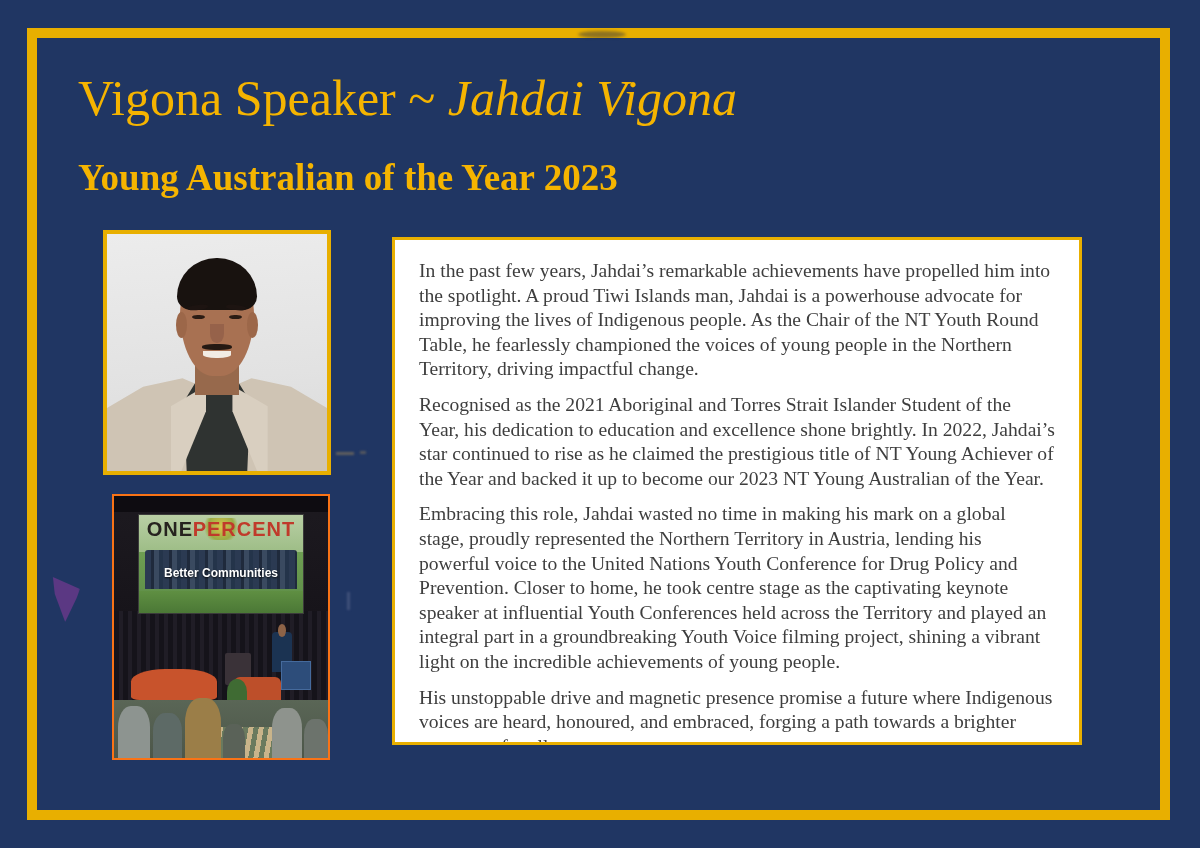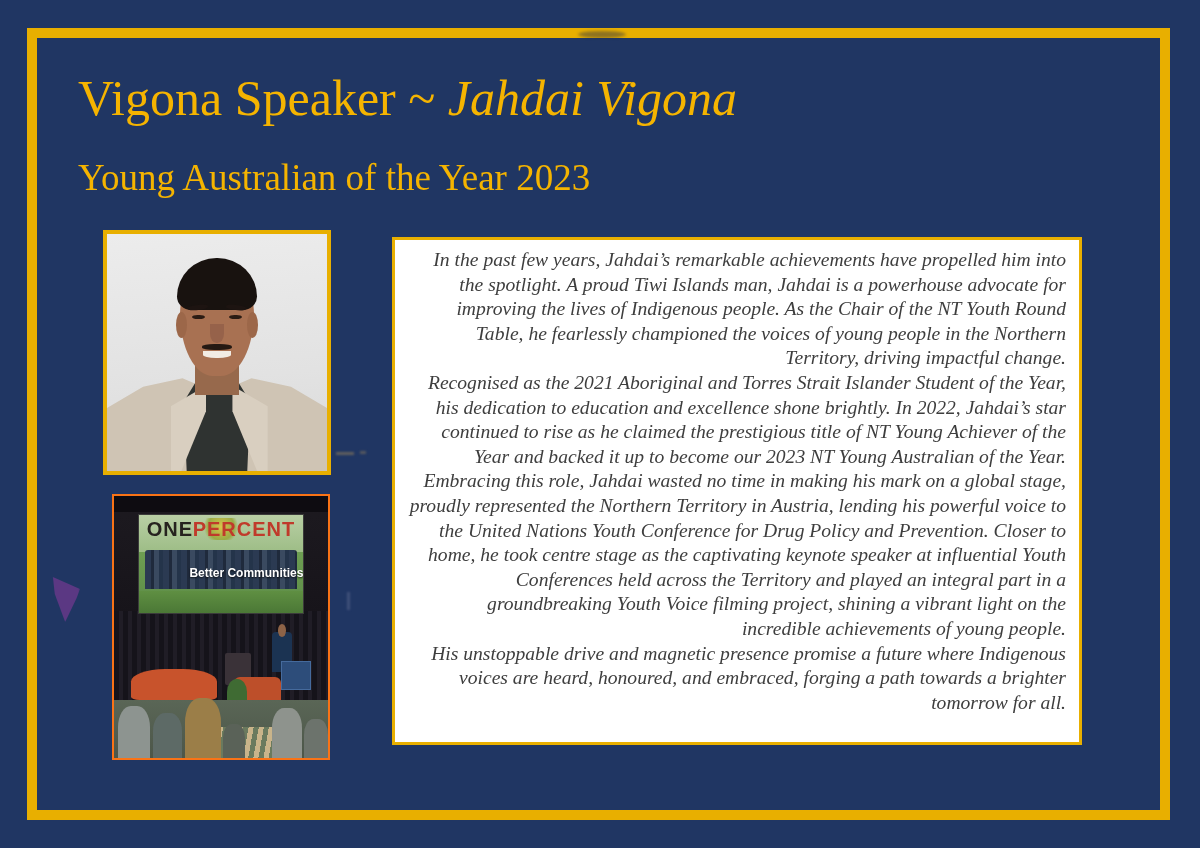--- a/index.html
+++ b/index.html
@@ -89,21 +89,21 @@
   }
   .title-main .italic-part {
     font-style: italic;
     margin-top: 32px;
   }
   .title-sub {
     position: absolute;
     left: 78px;
     top: 158px;
     font-size: 37px;
-    font-weight: normal;
+    font-weight: bold;
     line-height: 1.1;
     color: #F5B400;
     white-space: nowrap;
   }
 
   
   .portrait-frame {
     position: absolute;
     left: 103px;
     top: 230px;
@@ -341,21 +341,21 @@
       #1f2a3c 6px, #1f2a3c 9px,
       #3a4a60 9px, #3a4a60 14px,
       #24344a 14px, #24344a 18px);
     border-radius: 3px 3px 0 0;
   }
   .c-better {
     position: absolute;
     left: 0;
     top: 52%;
     width: 100%;
-    text-align: right;
+    text-align: center;
     font-family: "Liberation Sans", sans-serif;
     font-weight: bold;
     font-size: 12px;
     color: #ffffff;
     text-shadow: 0 1px 2px rgba(0,0,0,0.8);
   }
   .c-grass {
     position: absolute;
     left: 0;
     bottom: 0;
@@ -463,27 +463,26 @@
     top: 237px;
     width: 690px;
     height: 508px;
     background: #ffffff;
     border: 3px solid #E8AF00;
     box-sizing: border-box;
     padding: 8px 13px 6px 13px;
     overflow: hidden;
   }
   .text-panel p {
-    margin: 0;
+    margin: 11px;
     font-family: "Liberation Serif", serif;
     font-size: 19.6px;
     line-height: 24.6px;
     color: #3e3e3e;
-    text-align: right;
-    font-style: italic;
+    text-align: left;
   }
 </style>
 </head>
 <body>
 
 <div class="slide">
 
   <div class="gold-frame"></div>
   <div class="smudge-top"></div>
   <div class="smudge-left"></div>

